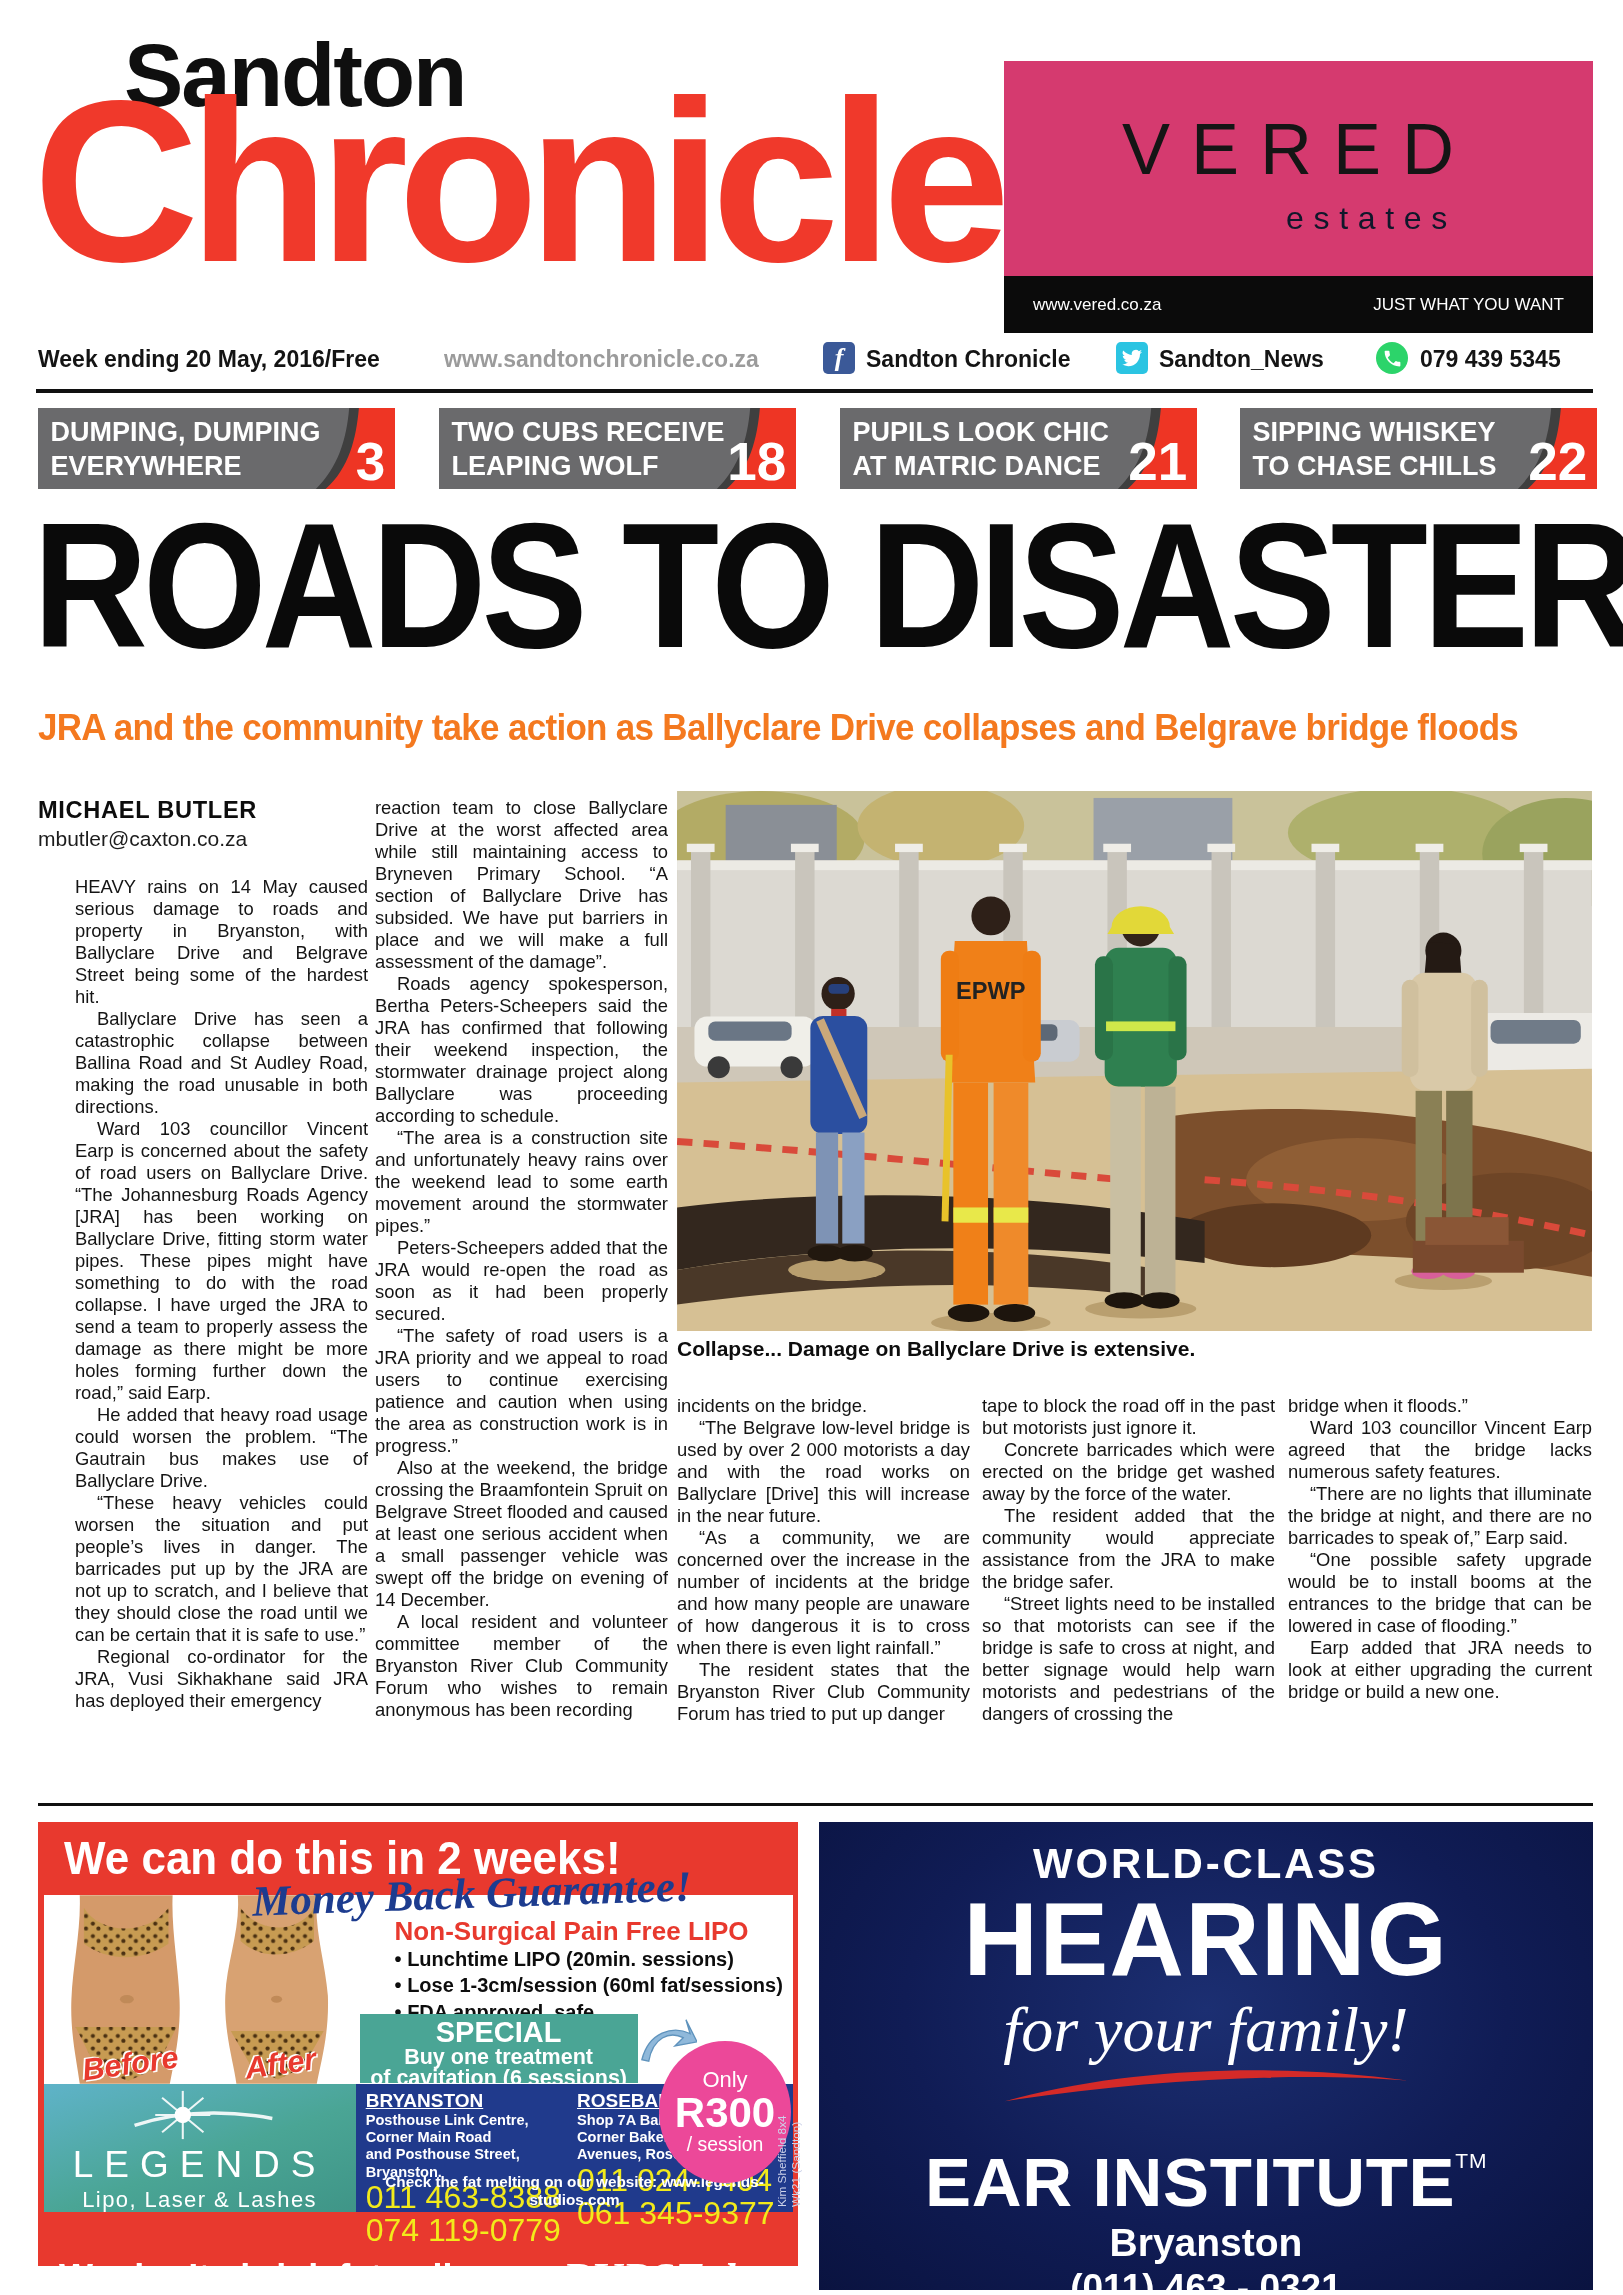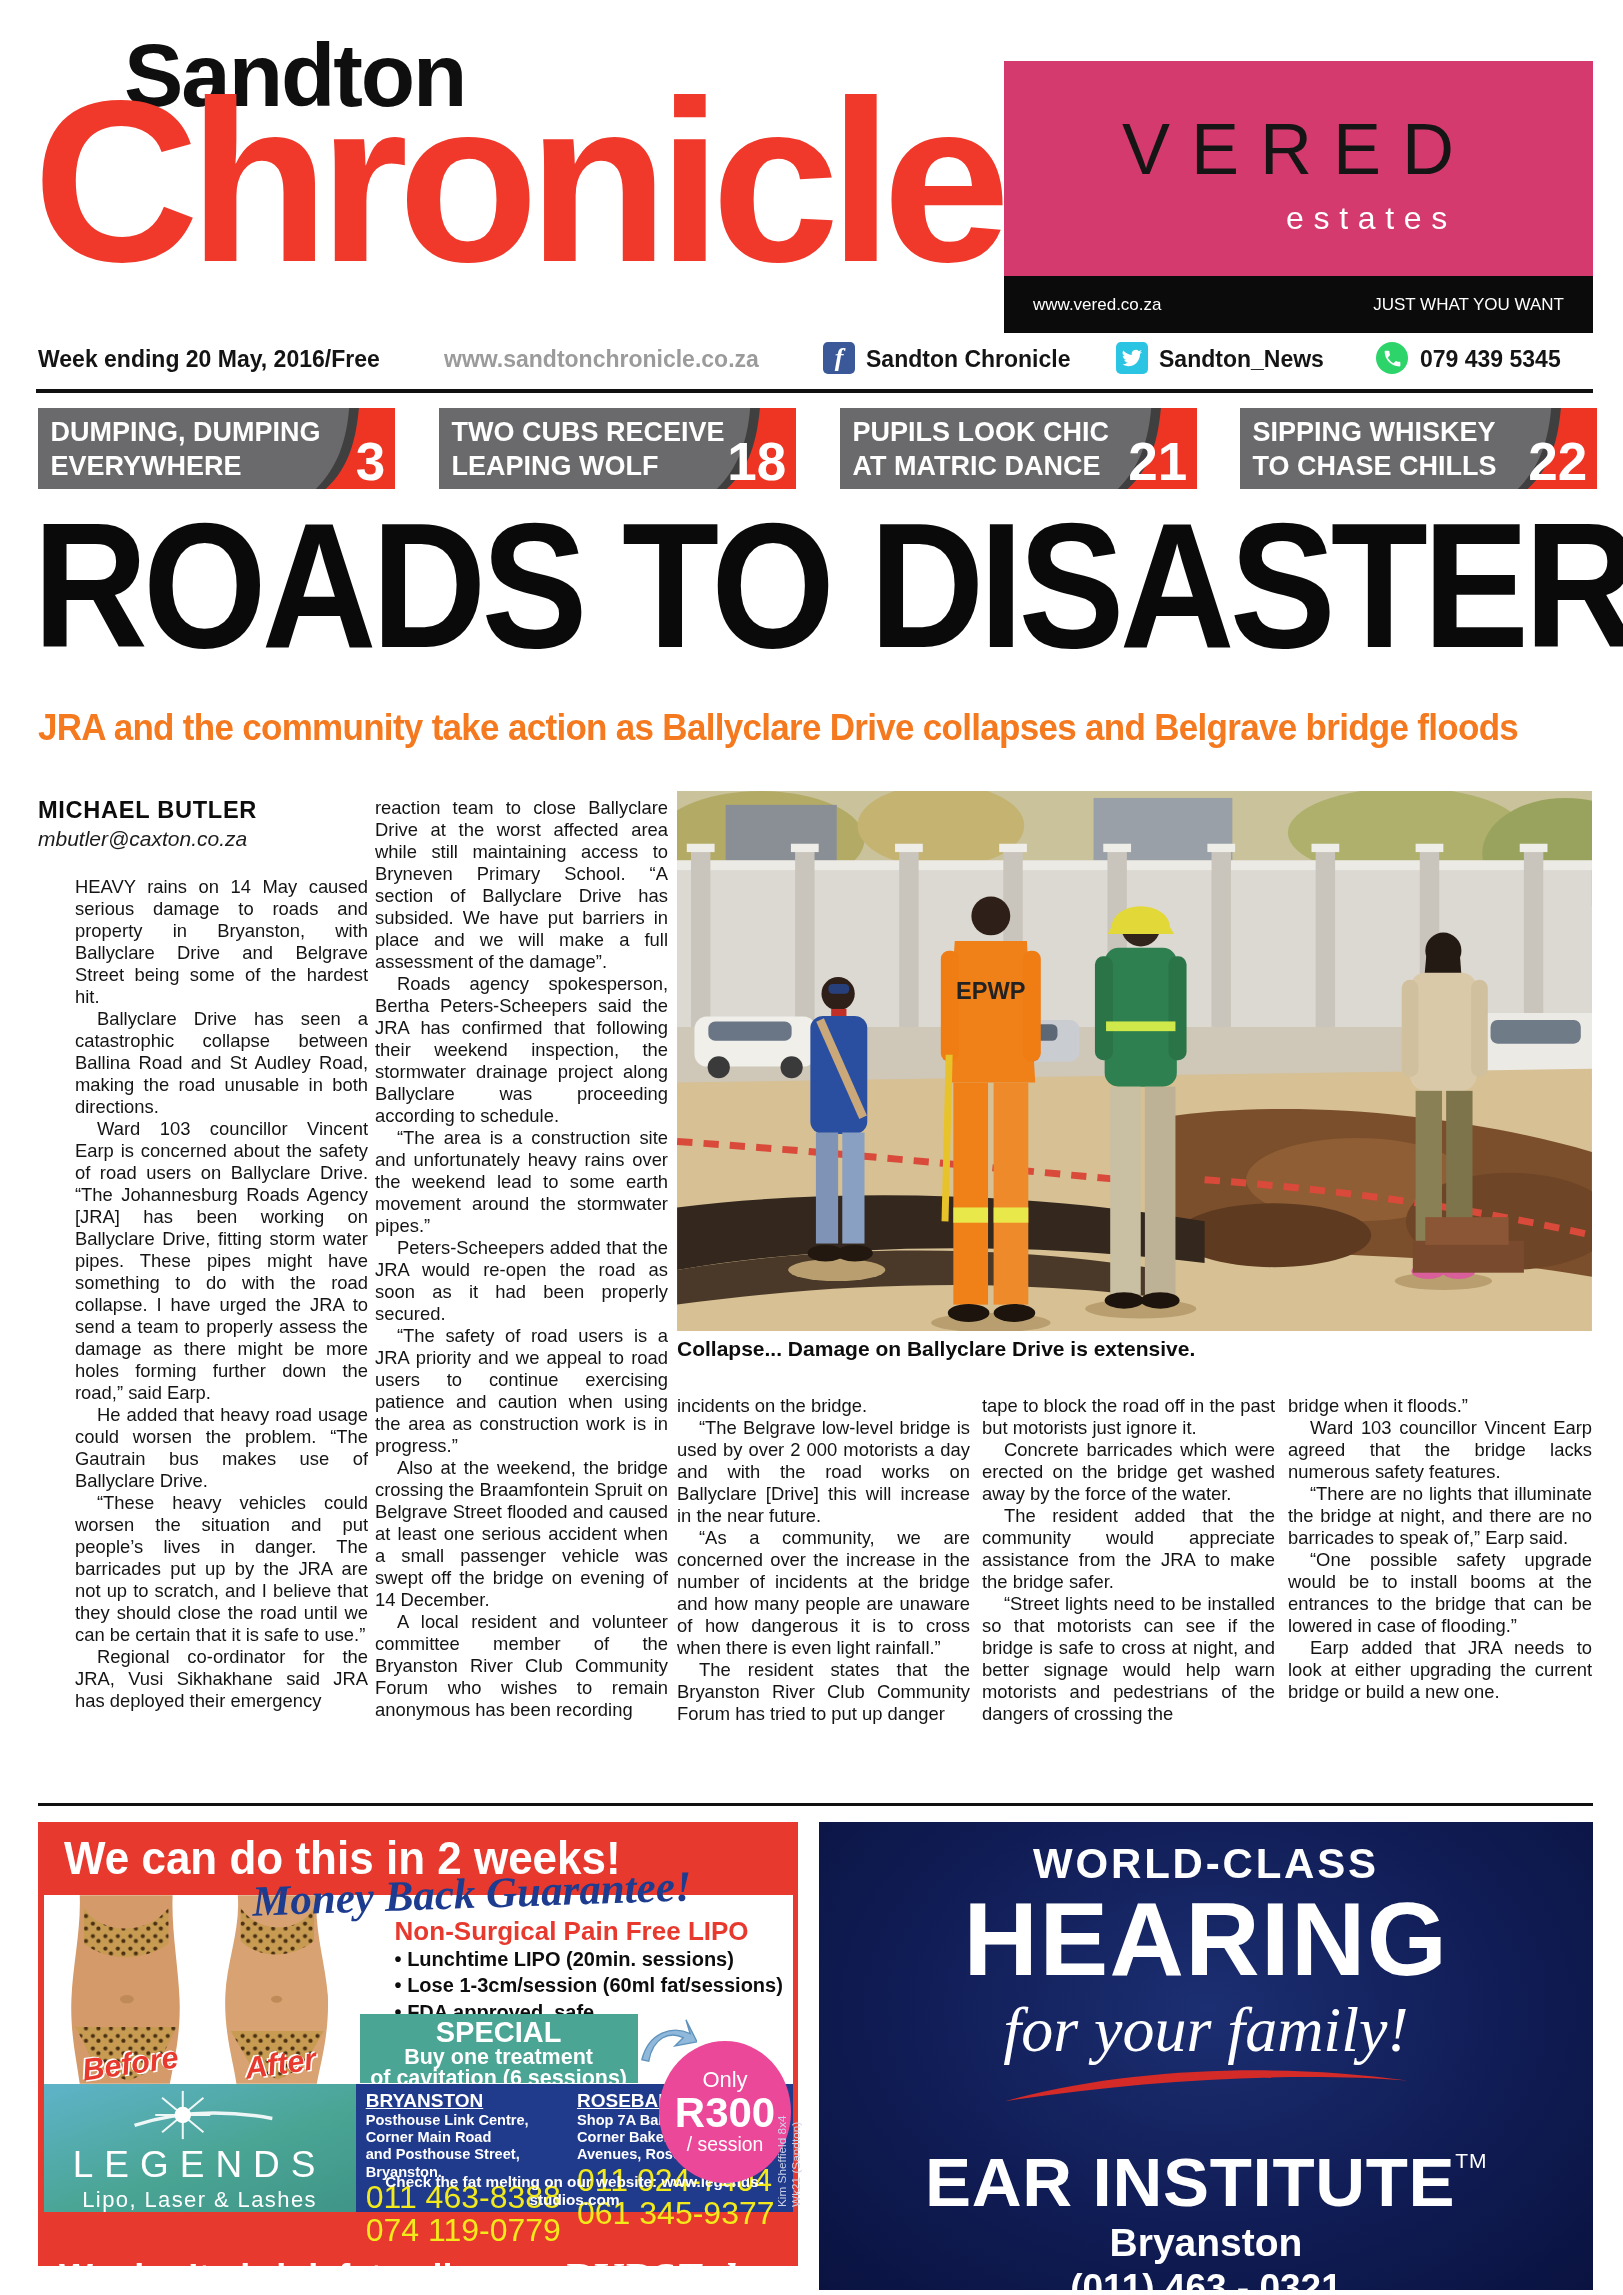--- a/index.html
+++ b/index.html
@@ -19,41 +19,41 @@
   .wa{left:1376px;background:#2cd46a;border-radius:50%;}
   .fb-l{left:866px;top:4.2px;color:#141414;}
   .tw-l{left:1159px;top:4.2px;color:#141414;}
   .wa-l{left:1420px;top:4.2px;color:#141414;}
   .toprule{left:36px;top:389px;width:1557px;height:3.5px;background:#101010;}
 
   
   .vered{left:1004px;top:61px;width:589px;height:272px;background:#d53a6f;}
   .vered-word{left:0;top:47px;width:100%;text-align:center;font-size:72px;letter-spacing:21px;color:#151515;font-weight:400;}
   .vered-est{left:0;top:139px;width:100%;text-align:center;padding-left:146px;box-sizing:border-box;
-             font-size:32px;letter-spacing:9.7px;color:#ffffff;font-weight:400;}
+             font-size:32px;letter-spacing:9.7px;color:#0f172a;font-weight:400;}
   .vered-bar{left:0;bottom:0;width:100%;height:57px;background:#0b0b0b;display:flex;align-items:center;
              justify-content:space-between;padding:0 29px;box-sizing:border-box;color:#fff;font-size:17px;}
 
   
   .teaser{top:408px;width:357px;height:81px;background:#6a6a6c;overflow:hidden;}
   .t1{left:38px;} .t2{left:439px;} .t3{left:840px;} .t4{left:1240px;}
   .teaser-text{position:absolute;left:12.5px;top:7px;color:#fff;font-weight:700;font-size:27px;line-height:32px;
                letter-spacing:0px;transform:scaleY(1.05);transform-origin:top left;}
   .teaser-svg{position:absolute;right:0;top:0;height:81px;width:118px;}
   .teaser-num{position:absolute;right:9.7px;bottom:1.4px;color:#fff;font-weight:700;font-size:53px;line-height:1;}
 
   
   .headline{left:33px;top:497px;width:1569px;font-weight:700;font-size:159px;letter-spacing:-4.9px;color:#0a0a0a;
             line-height:1;transform:scaleY(1.12);transform-origin:top left;white-space:nowrap;}
   .subhead{left:38px;top:705px;width:1562px;font-weight:700;font-size:35px;letter-spacing:-0.7px;color:#f4791f;
            transform:scaleY(1.08);transform-origin:top left;white-space:nowrap;}
 
   
   .byline-name{left:38px;top:797px;font-size:23.6px;font-weight:700;color:#0d0d0d;letter-spacing:0.7px;}
-  .byline-mail{left:38px;top:827px;font-size:21px;font-style:italic;color:#1c1c1c;}
+  .byline-mail{left:38px;top:827px;font-size:21px;color:#1c1c1c;}
   .col{font-size:18.4px;line-height:22px;text-align:justify;color:#141414;overflow:hidden;}
   .col p{margin:0;}
   .col p + p{text-indent:22px;}
   .c1{left:38px;top:876px;width:293px;height:920px;margin-left:37px;}
   .c2{left:375px;top:797px;width:293px;height:998px;}
   .c3{left:677px;top:1395px;width:293px;height:400px;}
   .c4{left:982px;top:1395px;width:293px;height:400px;}
   .c5{left:1288px;top:1395px;width:304px;height:400px;}
   .photo{left:677px;top:791px;width:915px;height:540px;background:#e8dfcf;}
   .caption{left:677px;top:1337px;width:915px;font-size:21px;font-weight:700;color:#0d0d0d;}

